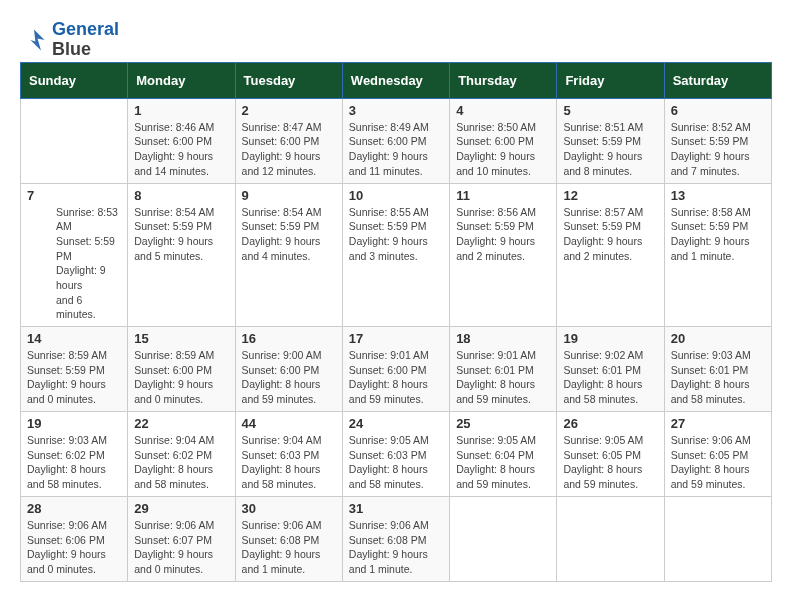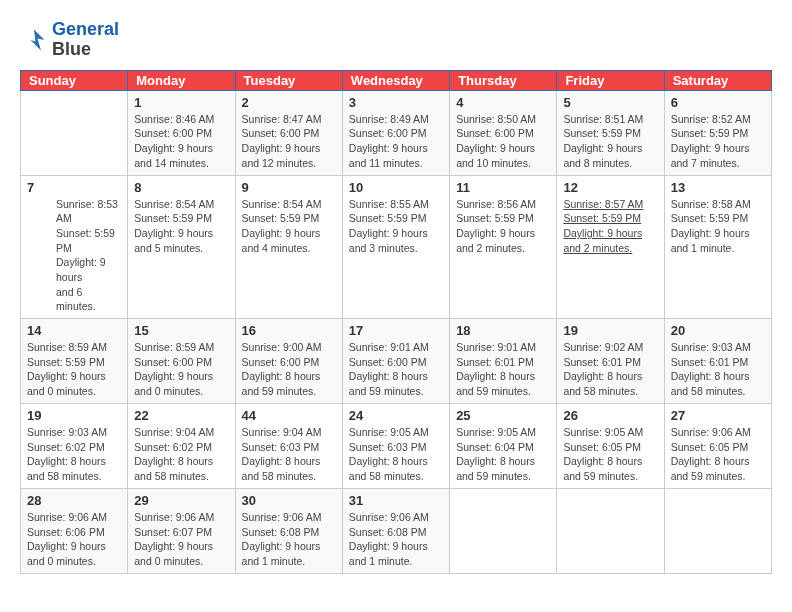--- a/index.html
+++ b/index.html
@@ -7,21 +7,21 @@
       font-family: Arial, sans-serif;
       background: #fff;
       width: 792px;
       min-height: 612px;
       padding: 20px;
     }
     .header {
       display: flex;
       justify-content: space-between;
       align-items: flex-start;
-      margin-bottom: 10px;
+      margin-bottom: 2px;
     }
     .logo {
       display: flex;
       align-items: center;
       gap: 4px;
     }
     .logo-text {
       font-size: 18px;
       font-weight: bold;
       color: #333;
@@ -45,23 +45,23 @@
     .location {
       font-size: 14px;
       color: #555;
     }
     table {
       width: 100%;
       border-collapse: collapse;
       font-size: 11px;
     }
     thead tr th {
-      background-color: #ef4444;
+      background-color: #14532d;
       color: #fff;
-      padding: 2px 8px;
+      padding: 10px 8px;
       text-align: left;
       font-size: 13px;
       font-weight: bold;
       border: 1px solid #2e6db4;
     }
     tbody tr td {
       border: 1px solid #ccc;
       padding: 4px 6px;
       vertical-align: top;
       min-height: 70px;
@@ -194,21 +194,21 @@
         </td>
         <td>
           <span class="day-number">11</span>
           <div class="day-info" style="white-space: pre-line;">Sunrise: 8:56 AM
 Sunset: 5:59 PM
 Daylight: 9 hours
 and 2 minutes.</div>
         </td>
         <td>
           <span class="day-number">12</span>
-          <div class="day-info" style="white-space: pre-line; text-decoration: underline;">Sunrise: 8:57 AM
+          <div class="day-info" style="white-space: pre-line;">Sunrise: 8:57 AM
 Sunset: 5:59 PM
 Daylight: 9 hours
 and 2 minutes.</div>
         </td>
         <td>
           <span class="day-number">13</span>
           <div class="day-info" style="white-space: pre-line;">Sunrise: 8:58 AM
 Sunset: 5:59 PM
 Daylight: 9 hours
 and 1 minute.</div>

